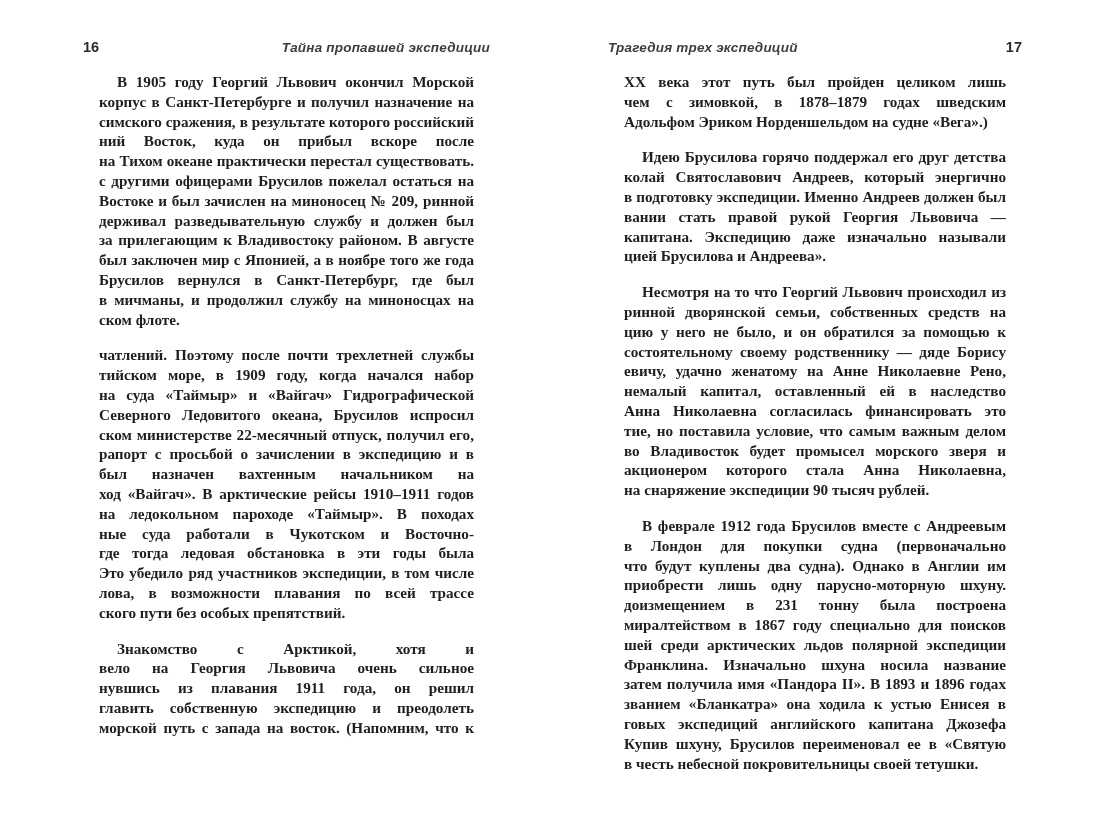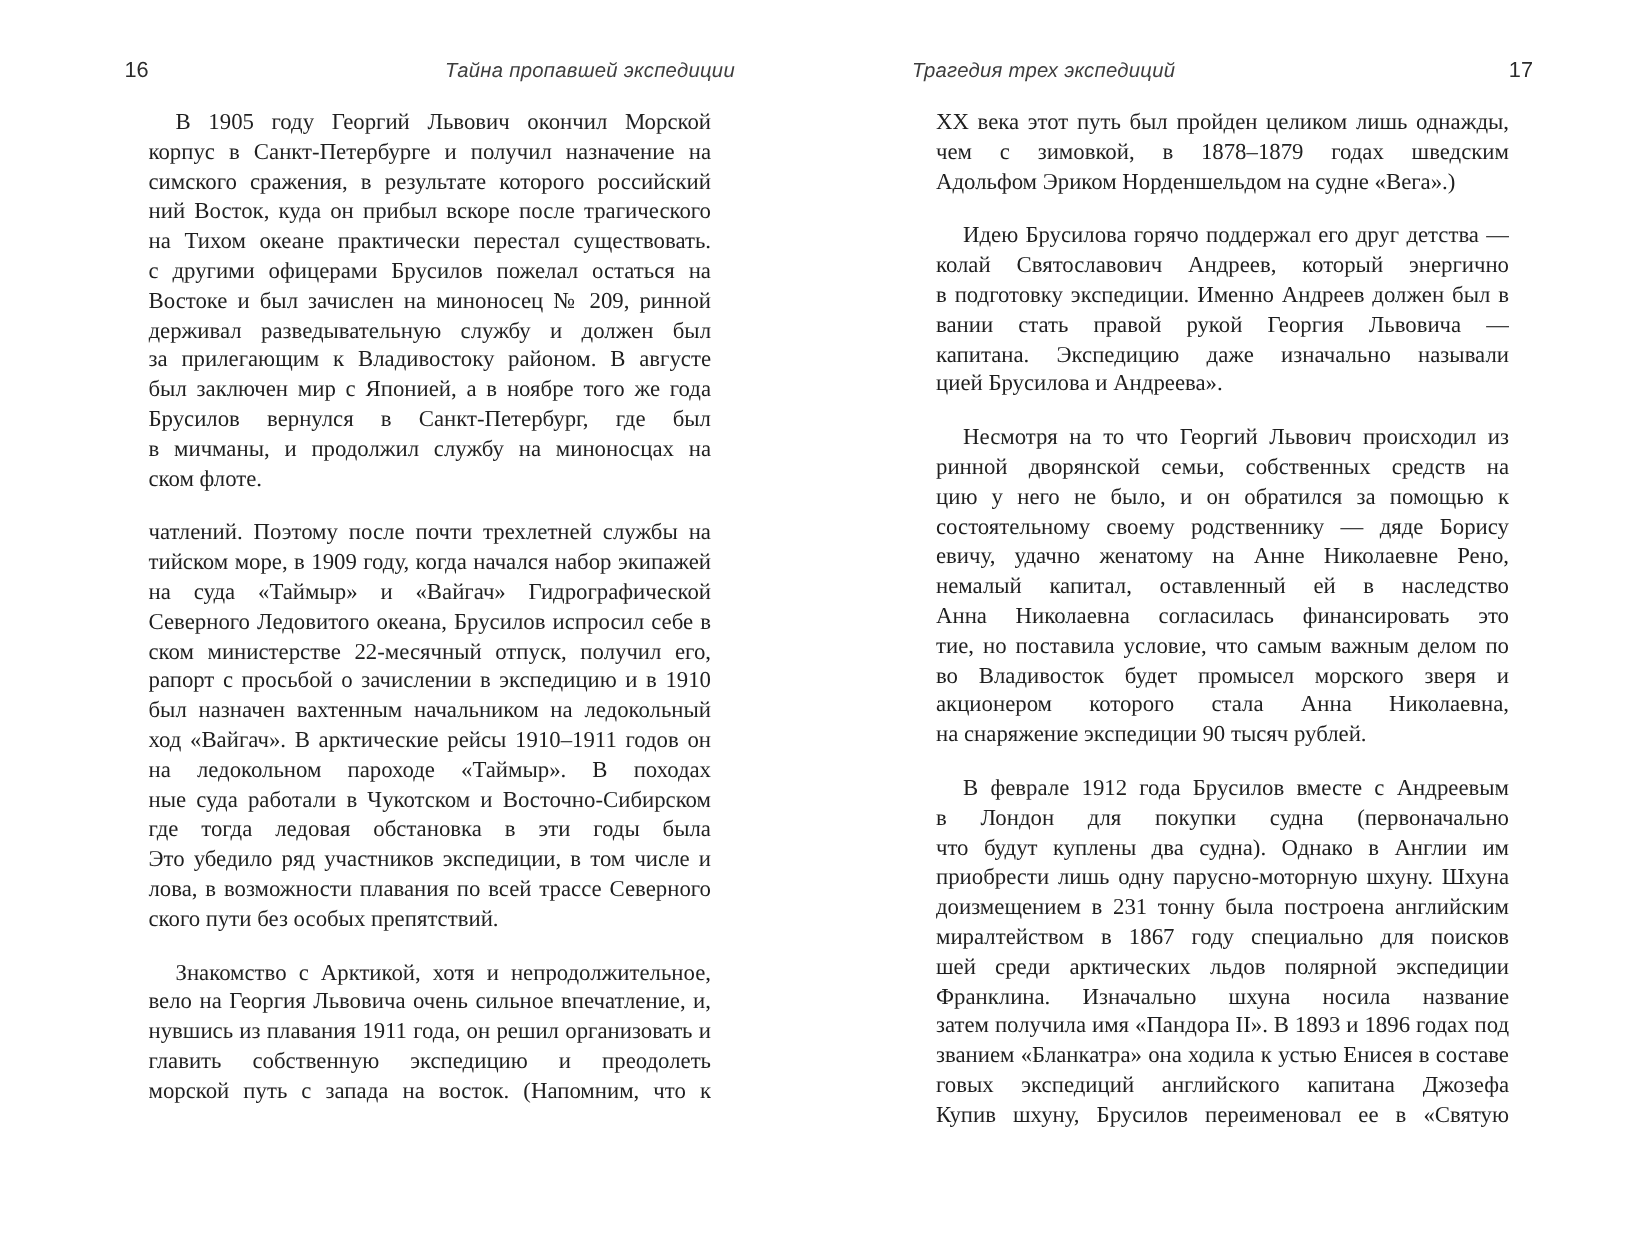--- a/index.html
+++ b/index.html
@@ -13,20 +13,21 @@
     width: 1100px;
     height: 825px;
     background: var(--bg);
     overflow: hidden;
   }
   .spread {
     position: relative;
     width: 1100px;
     height: 825px;
     background: var(--bg);
+    font-weight: bold;
   }
   .page { position: absolute; top: 39px; }
   .page.left  { left: 83px;  width: 407px; }
   .page.right { left: 608px; width: 414px; }
   .page-header {
     display: flex;
     justify-content: space-between;
     align-items: baseline;
     height: 16px;
     font-family: "Liberation Sans", sans-serif;
@@ -149,17 +150,18 @@
           <div class="line">что будут куплены два судна). Однако в Англии им удалось</div>
           <div class="line">приобрести лишь одну парусно-моторную шхуну. Шхуна во-</div>
           <div class="line">доизмещением в 231 тонну была построена английским Ад-</div>
           <div class="line">миралтейством в 1867 году специально для поисков пропав-</div>
           <div class="line">шей среди арктических льдов полярной экспедиции Джона</div>
           <div class="line">Франклина. Изначально шхуна носила название «Ньюпорт»,</div>
           <div class="line">затем получила имя «Пандора II». В 1893 и 1896 годах под на-</div>
           <div class="line">званием «Бланкатра» она ходила к устью Енисея в составе тор-</div>
           <div class="line">говых экспедиций английского капитана Джозефа Виггинса.</div>
           <div class="line">Купив шхуну, Брусилов переименовал ее в «Святую Анну»</div>
+          <div class="line para-end">в честь небесной покровительницы своей тетушки.</div>
         </div>
       </div>
   </section>
 
 </div>
 
 </body></html>

